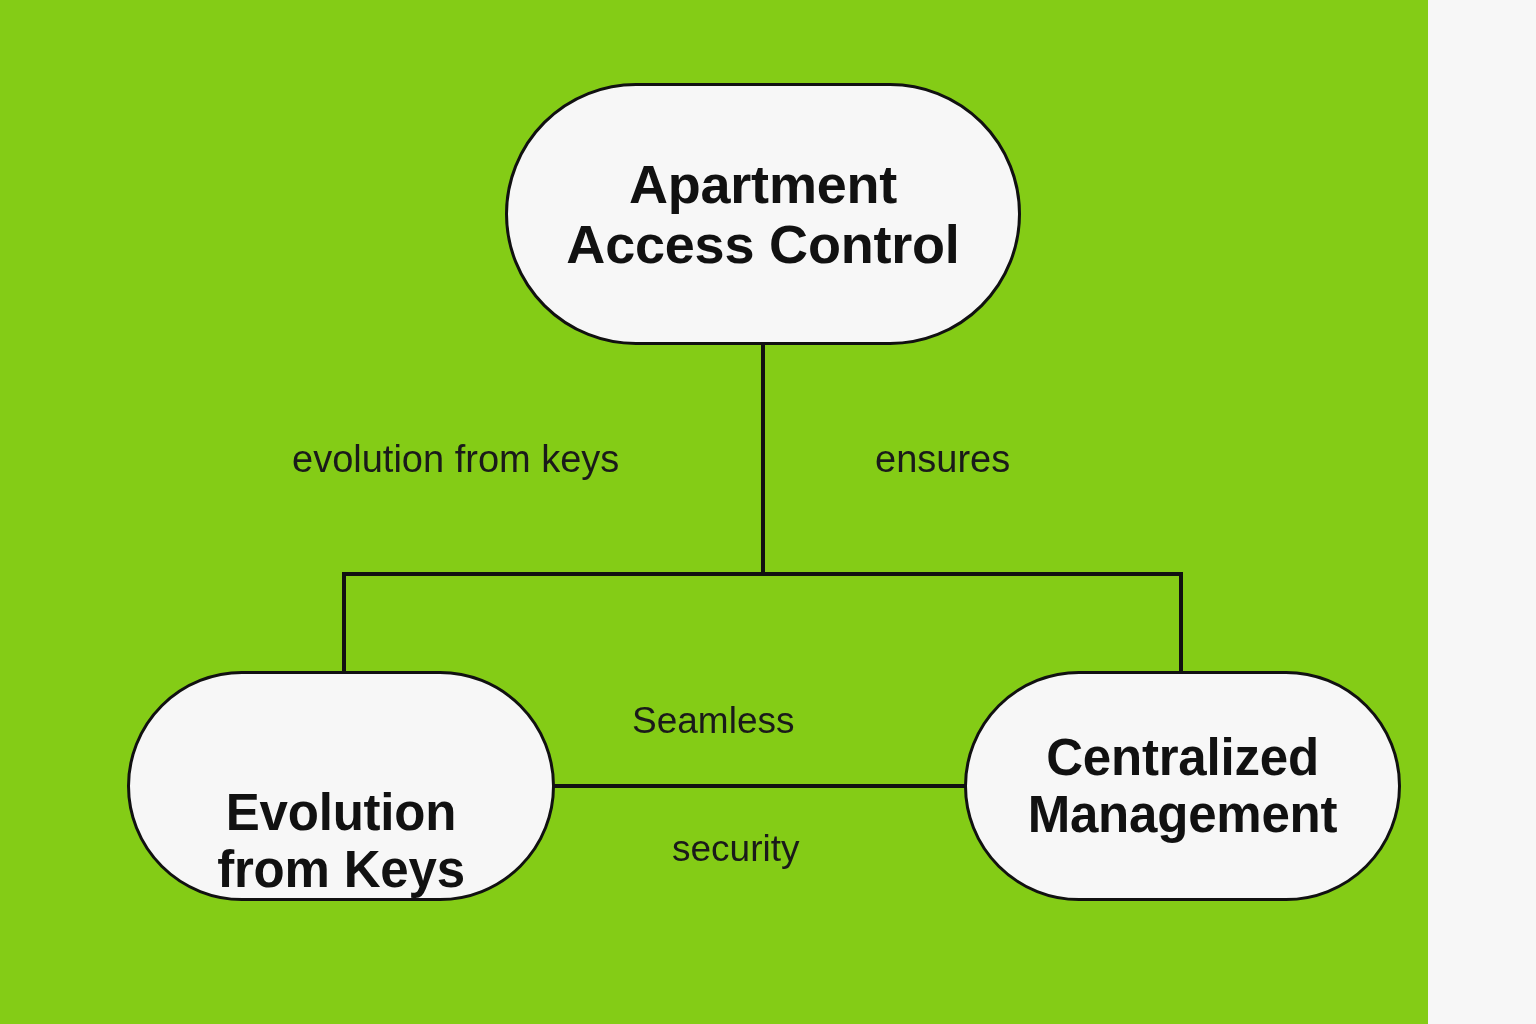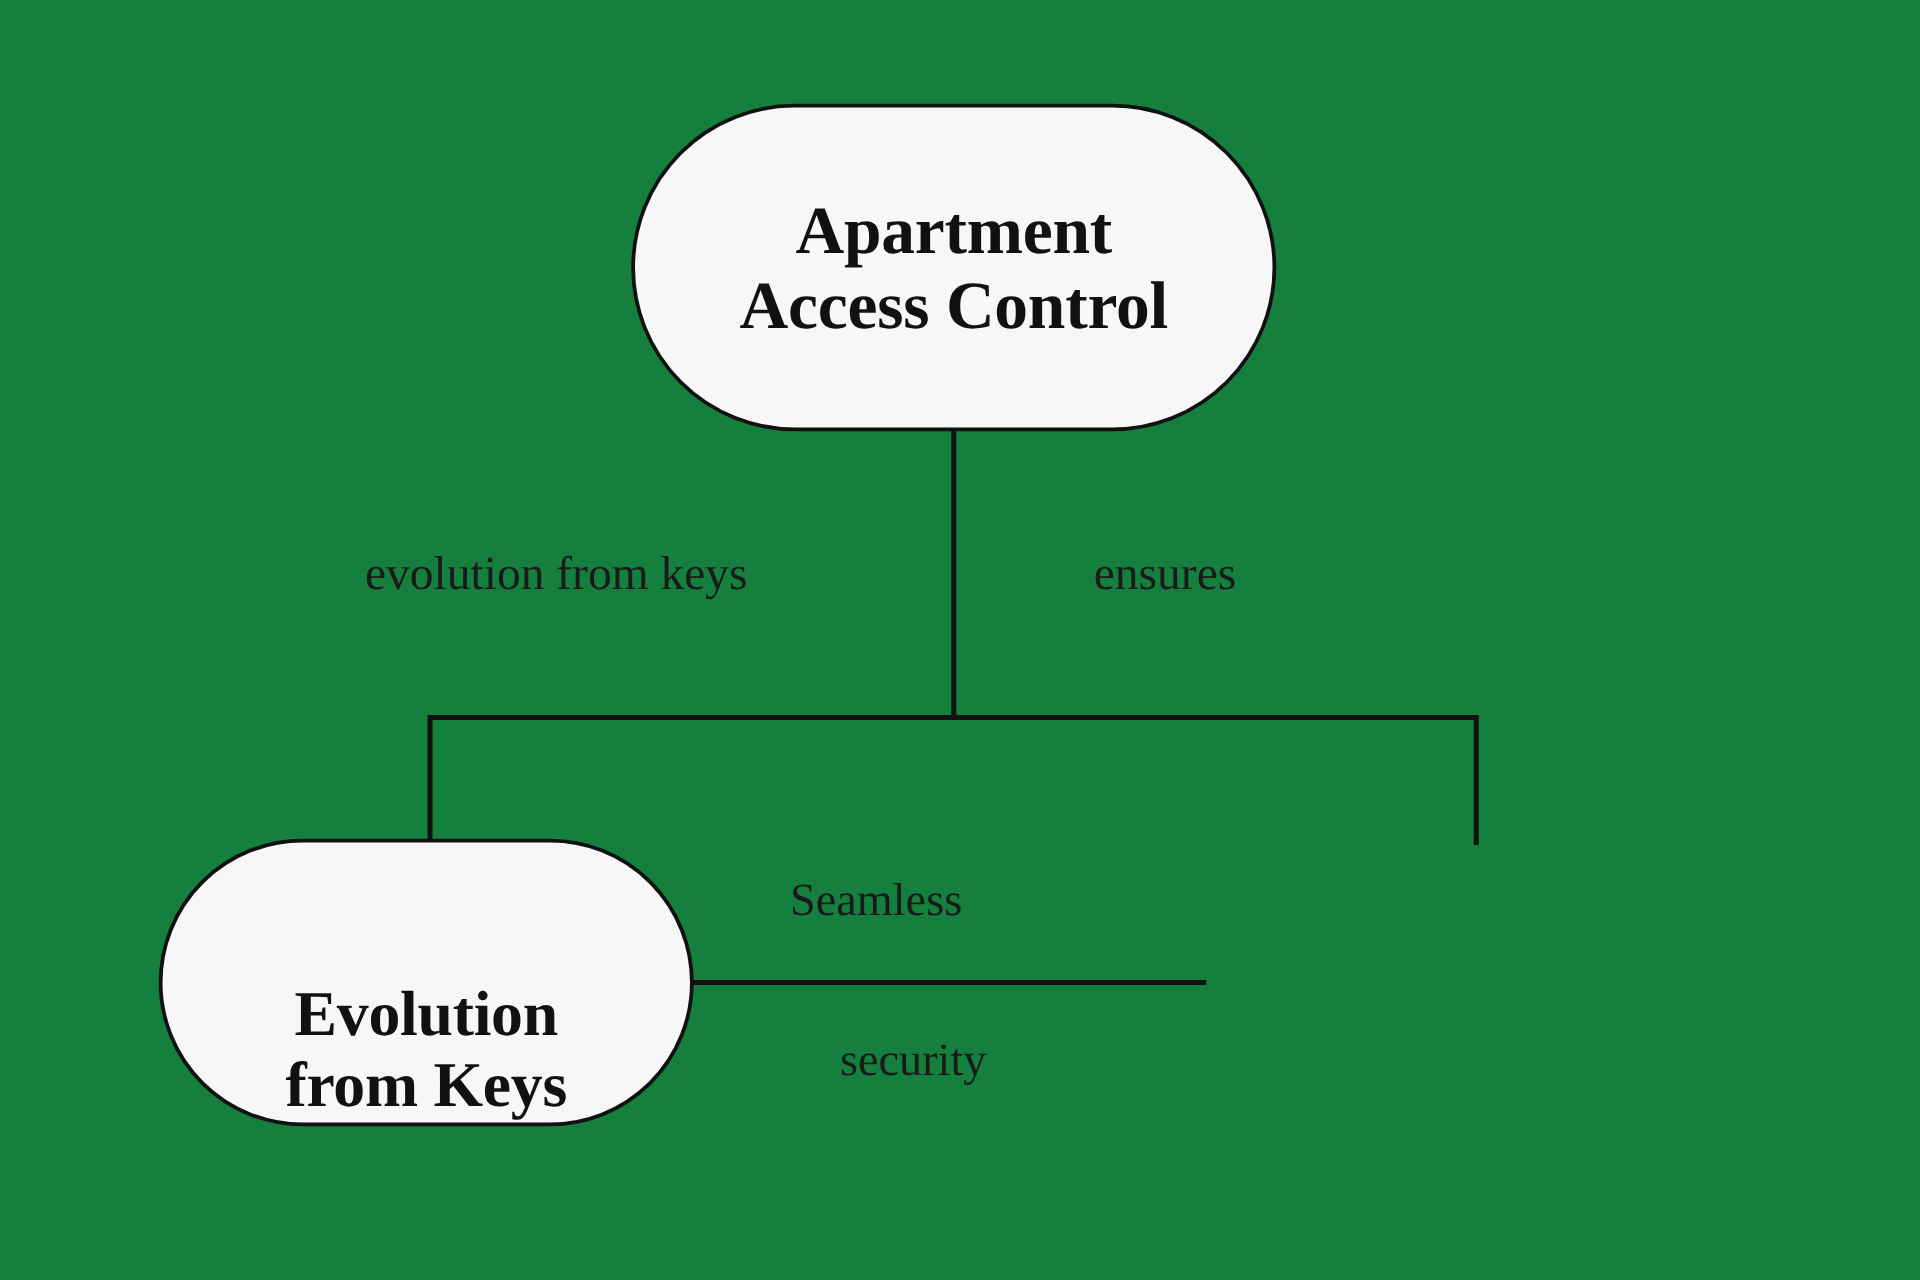--- a/index.html
+++ b/index.html
@@ -8,24 +8,23 @@
   }
   body {
     width: 1536px;
     height: 1024px;
     background: #f7f7f7;
     font-family: "Liberation Sans", sans-serif;
     overflow: hidden;
   }
   #diagram-root {
     position: relative;
-    width: 1536px;
+    width: 1428px;
     height: 1024px;
-    background: #15803d;
-    font-family: Liberation Serif, serif;
+    background: #84cc16;
   }
   #diagram-svg {
     position: absolute;
     left: 0;
     top: 0;
     width: 1536px;
     height: 1024px;
   }
   .node {
     position: absolute;
@@ -118,20 +117,24 @@
   <div class="node" id="node-root">
     <span class="node-label">Apartment
 Access Control</span>
   </div>
 
   <div class="node" id="node-evolution">
     <span class="node-label">Evolution
 from Keys</span>
   </div>
 
+  <div class="node" id="node-centralized">
+    <span class="node-label">Centralized
+Management</span>
+  </div>
 
   <div class="edge-label" id="edge-label-evolution-from-keys">evolution from keys</div>
 
   <div class="edge-label" id="edge-label-ensures">ensures</div>
 
   <div class="edge-label" id="edge-label-seamless">Seamless</div>
 
   <div class="edge-label" id="edge-label-security">security</div>
 
 </div>

